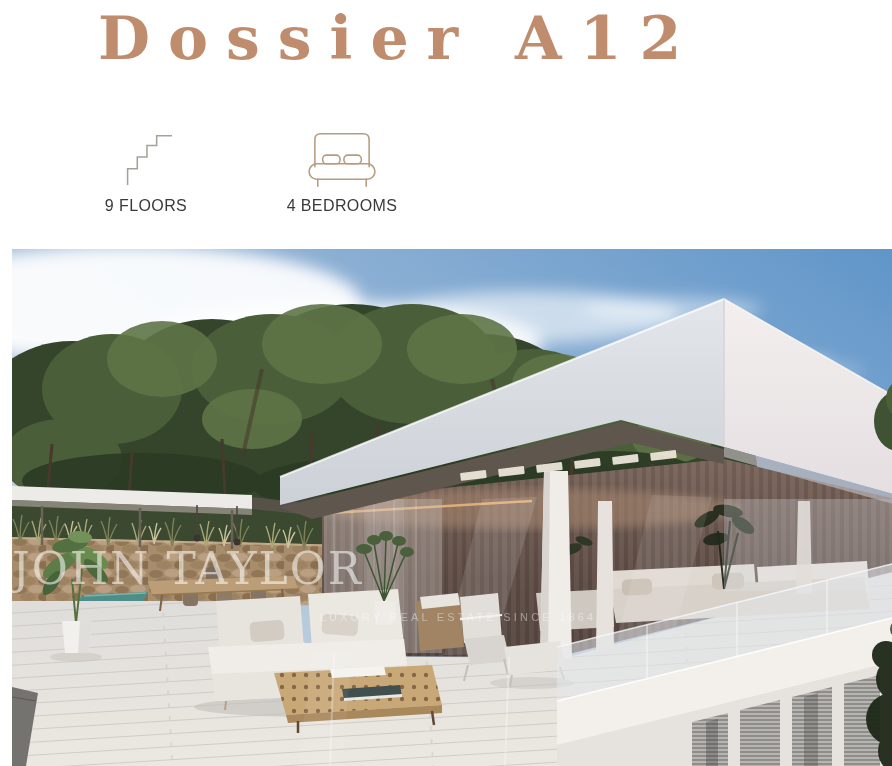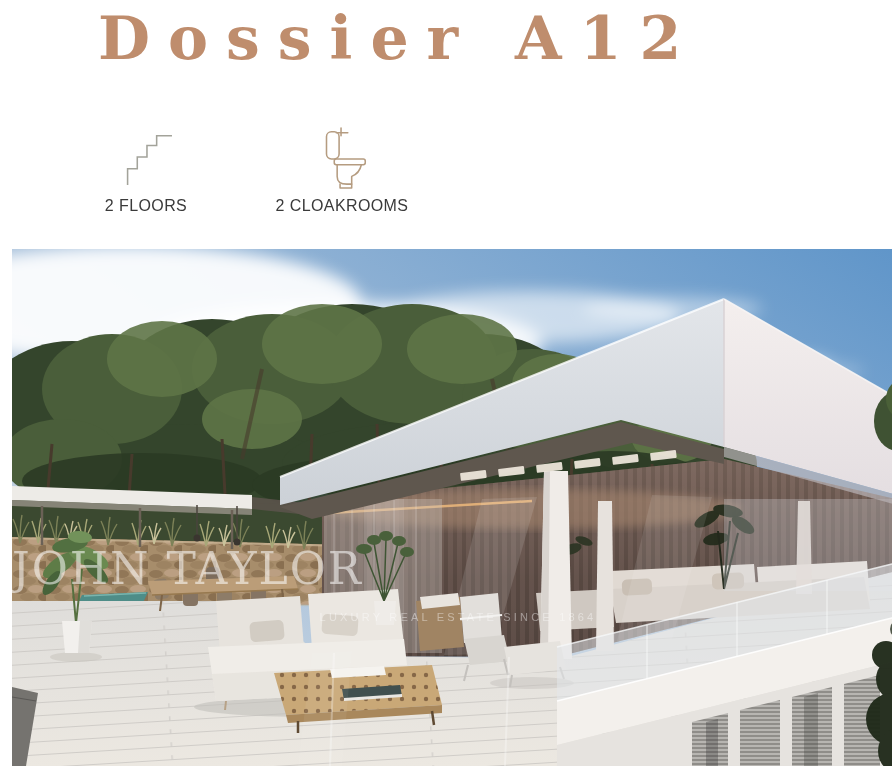--- a/index.html
+++ b/index.html
@@ -57,38 +57,38 @@
   <div class="title">Dossier A12</div>
 
   <div class="features">
 
     <div class="feature">
       <div class="icon-box">
         <svg width="62" height="62" viewBox="0 0 64 64">
           <polyline class="icon-stroke-gray" points="13,58 13,42 23,42 23,30 33,30 33,18 43,18 43,8 58,8"></polyline>
         </svg>
       </div>
-      <div class="label">2 FLOORS</div>
+      <div class="label">9 FLOORS</div>
     </div>
-
-
 
     <div class="feature">
       <div class="icon-box">
-        <svg width="62" height="66" viewBox="0 0 64 68">
-          <rect class="icon-stroke" x="16" y="8" width="13" height="28" rx="5"></rect>
-          <line class="icon-stroke" x1="31" y1="4" x2="31" y2="12"></line>
-          <line class="icon-stroke" x1="26" y1="9" x2="38" y2="9"></line>
-          <rect class="icon-stroke" x="24" y="36" width="32" height="6" rx="2"></rect>
-          <path class="icon-stroke" d="M27,42 v12 q0,8 10,8 h5 v-8 q8,-3 10,-12"></path>
-          <path class="icon-stroke" d="M42,62 v4 h-12 v-4"></path>
+        <svg width="82" height="62" viewBox="0 0 84 64">
+          <path class="icon-stroke" d="M14,40 V12 q0,-6 6,-6 h44 q6,0 6,6 v28"></path>
+          <rect class="icon-stroke" x="22" y="28" width="18" height="9" rx="4"></rect>
+          <rect class="icon-stroke" x="44" y="28" width="18" height="9" rx="4"></rect>
+          <rect class="icon-stroke" x="8" y="37" width="68" height="16" rx="8"></rect>
+          <line class="icon-stroke" x1="17" y1="53" x2="17" y2="60"></line>
+          <line class="icon-stroke" x1="67" y1="53" x2="67" y2="60"></line>
         </svg>
       </div>
-      <div class="label">2 CLOAKROOMS</div>
+      <div class="label">4 BEDROOMS</div>
     </div>
+
+
 
   </div>
 
   <div class="photo">
     <svg class="scene" width="892" height="517" viewBox="0 0 892 517">
       <defs>
         <linearGradient id="sky" x1="100%" y1="0%" x2="0%" y2="85%">
           <stop offset="0%" stop-color="#5f95c9"></stop>
           <stop offset="55%" stop-color="#9fbbd8"></stop>
           <stop offset="100%" stop-color="#d6dee5"></stop>

